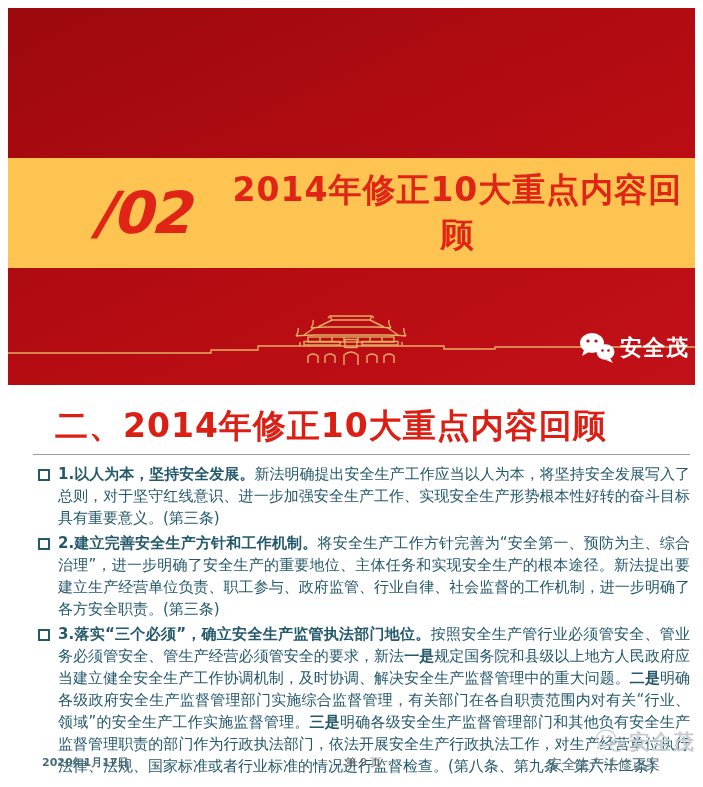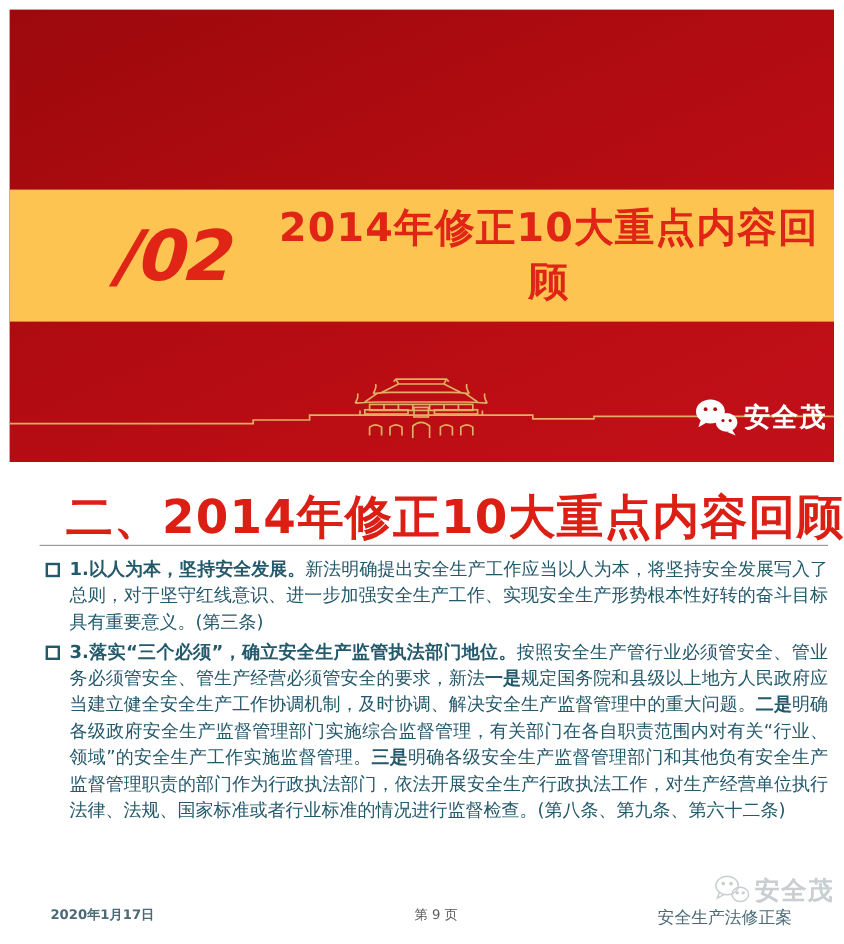--- a/index.html
+++ b/index.html
@@ -25,21 +25,21 @@
     margin-left:26px;font-size:33px;font-weight:800;color:#e02517;letter-spacing:1px;text-align:center;
   }
   .deco-svg{position:absolute;left:0;top:302px;width:687px;height:62px;}
   .cover-logo{
     position:absolute;right:6px;top:322px;height:36px;display:flex;align-items:center;gap:5px;
     color:#ffffff;
   }
   .cover-logo .logo-label{font-size:22px;font-weight:600;letter-spacing:1px;}
   
   .s2-title{
-    position:absolute;left:55px;top:404px;font-size:39px;font-weight:800;
+    position:absolute;left:55px;top:404px;font-size:33px;font-weight:800;
     color:#db1f14;letter-spacing:1px;white-space:nowrap;
   }
   .s2-divider{
     position:absolute;left:33px;top:454px;width:657px;height:1px;background:#9b9b9b;
   }
   .s2-body{position:absolute;left:36px;top:463px;width:654px;}
   .bullet-row{display:flex;align-items:flex-start;margin-bottom:3px;}
   .bullet-marker{
     flex:none;width:8px;height:8px;border:2px solid #24596b;margin:6px 8px 0 2px;
   }
@@ -124,20 +124,26 @@
 
 <div class="s2-body">
 
   <div class="bullet-row">
     <span class="bullet-marker"></span>
     <div class="bullet-text">
       <span class="seg-bold">1.以人为本，坚持安全发展。</span><span>新法明确提出安全生产工作应当以人为本，将坚持安全发展写入了总则，对于坚守红线意识、进一步加强安全生产工作、实现安全生产形势根本性好转的奋斗目标具有重要意义。(第三条)</span>
     </div>
   </div>
 
+  <div class="bullet-row">
+    <span class="bullet-marker"></span>
+    <div class="bullet-text">
+      <span class="seg-bold">2.建立完善安全生产方针和工作机制。</span><span>将安全生产工作方针完善为“安全第一、预防为主、综合治理”，进一步明确了安全生产的重要地位、主体任务和实现安全生产的根本途径。新法提出要建立生产经营单位负责、职工参与、政府监管、行业自律、社会监督的工作机制，进一步明确了各方安全职责。(第三条)</span>
+    </div>
+  </div>
 
   <div class="bullet-row">
     <span class="bullet-marker"></span>
     <div class="bullet-text">
       <span class="seg-bold">3.落实“三个必须”，确立安全生产监管执法部门地位。</span><span>按照安全生产管行业必须管安全、管业务必须管安全、管生产经营必须管安全的要求，新法</span><span class="seg-bold">一是</span><span>规定国务院和县级以上地方人民政府应当建立健全安全生产工作协调机制，及时协调、解决安全生产监督管理中的重大问题。</span><span class="seg-bold">二是</span><span>明确各级政府安全生产监督管理部门实施综合监督管理，有关部门在各自职责范围内对有关“行业、领域”的安全生产工作实施监督管理。</span><span class="seg-bold">三是</span><span>明确各级安全生产监督管理部门和其他负有安全生产监督管理职责的部门作为行政执法部门，依法开展安全生产行政执法工作，对生产经营单位执行法律、法规、国家标准或者行业标准的情况进行监督检查。(第八条、第九条、第六十二条)</span>
     </div>
   </div>
 
 </div>
 

